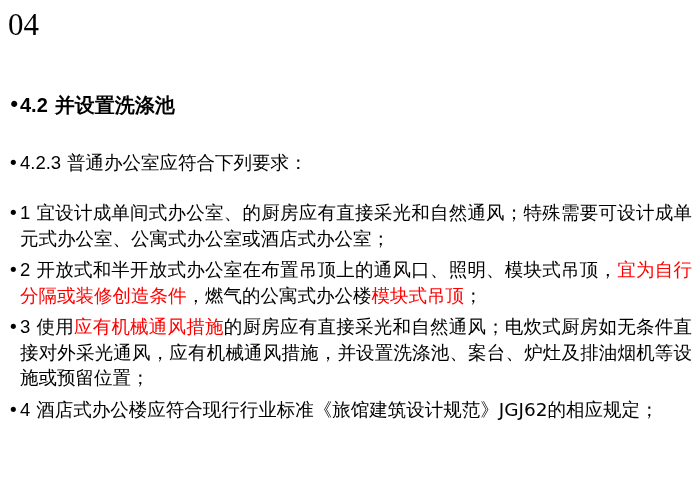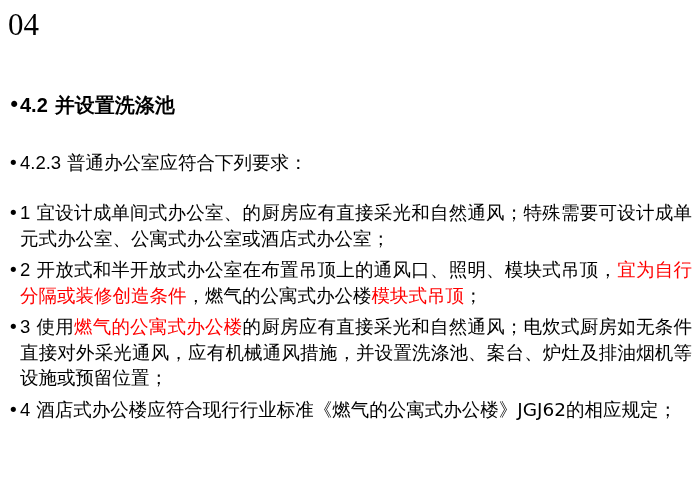--- a/index.html
+++ b/index.html
@@ -141,28 +141,28 @@
         <span>开放式和半开放式办公室在布置吊顶上的通风口、照明、模块式吊顶，</span><span class="red">宜为自行分隔或装修创造条件</span><span>，燃气的公寓式办公楼</span><span class="red">模块式吊顶</span><span>；</span>
       </div>
     </div>
 
     <div class="gap-xs"></div>
 
     <div class="bullet-line">
       <span class="dot">•</span>
       <div class="para txt">
         <span class="lead">3</span>
-        <span>使用</span><span class="red">燃气的公寓式办公楼</span><span>的厨房应有直接采光和自然通风；电炊式厨房如无条件直接对外采光通风，应有机械通风措施，并设置洗涤池、案台、炉灶及排油烟机等设施或预留位置；</span>
+        <span>使用</span><span class="red">应有机械通风措施</span><span>的厨房应有直接采光和自然通风；电炊式厨房如无条件直接对外采光通风，应有机械通风措施，并设置洗涤池、案台、炉灶及排油烟机等设施或预留位置；</span>
       </div>
     </div>
 
     <div class="gap-xs"></div>
 
     <div class="bullet-line">
       <span class="dot">•</span>
       <div class="para txt">
         <span class="lead">4</span>
-        <span>酒店式办公楼应符合现行行业标准《燃气的公寓式办公楼》JGJ62的相应规定；</span>
+        <span>酒店式办公楼应符合现行行业标准《旅馆建筑设计规范》JGJ62的相应规定；</span>
       </div>
     </div>
 
   </div>
 </div>
 
 </body></html>

